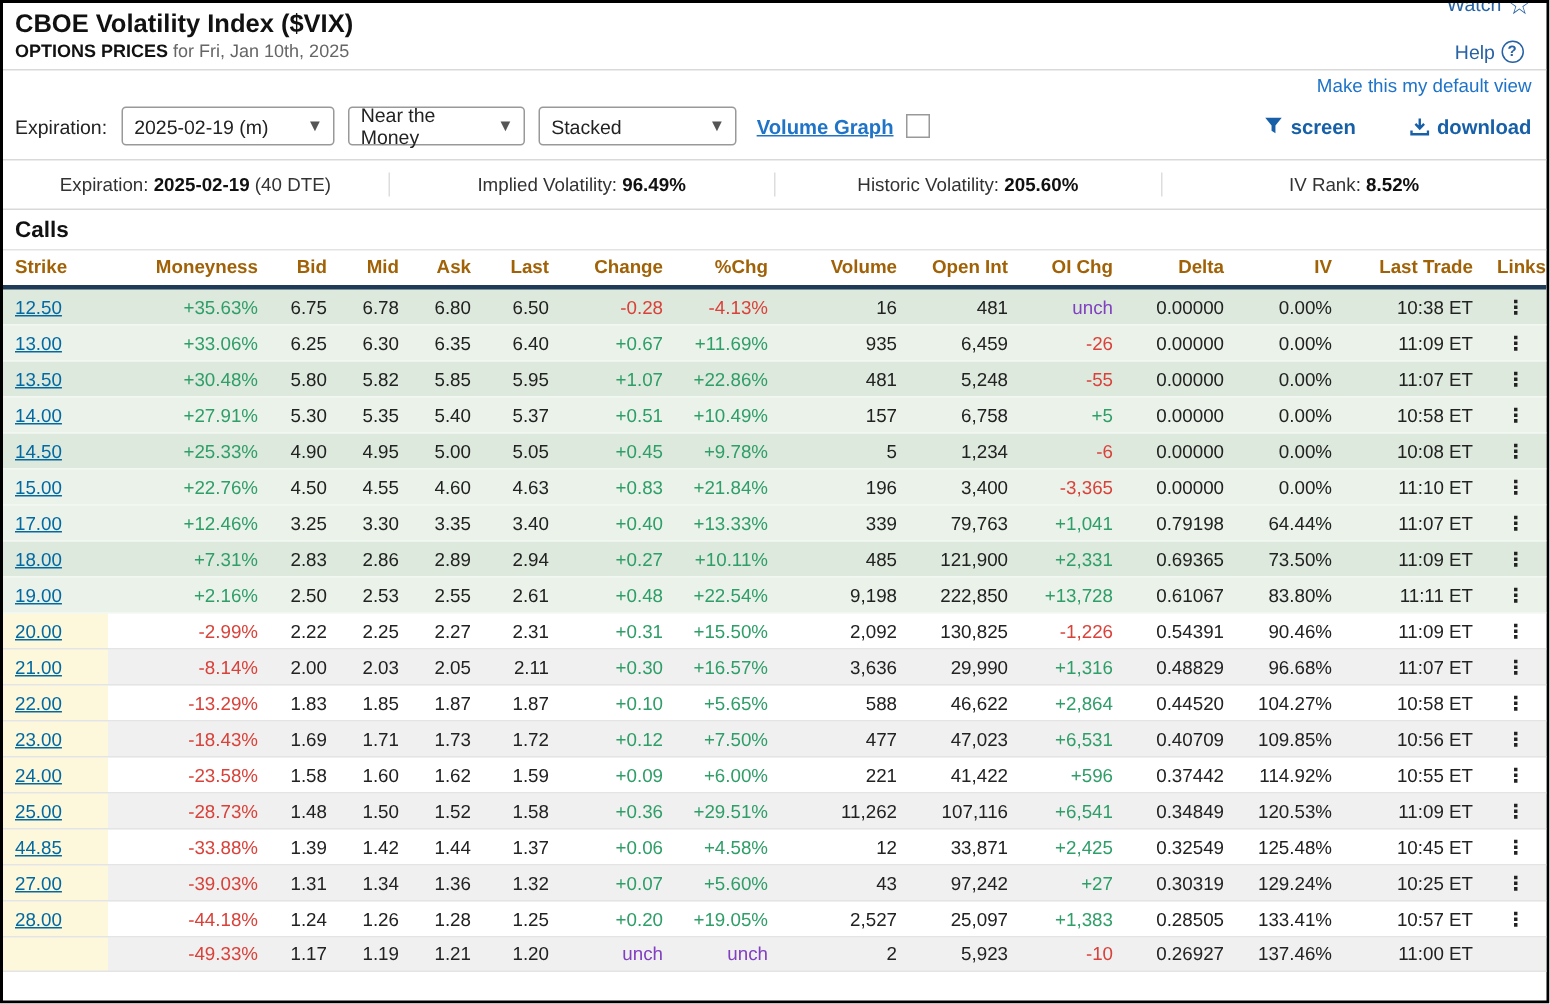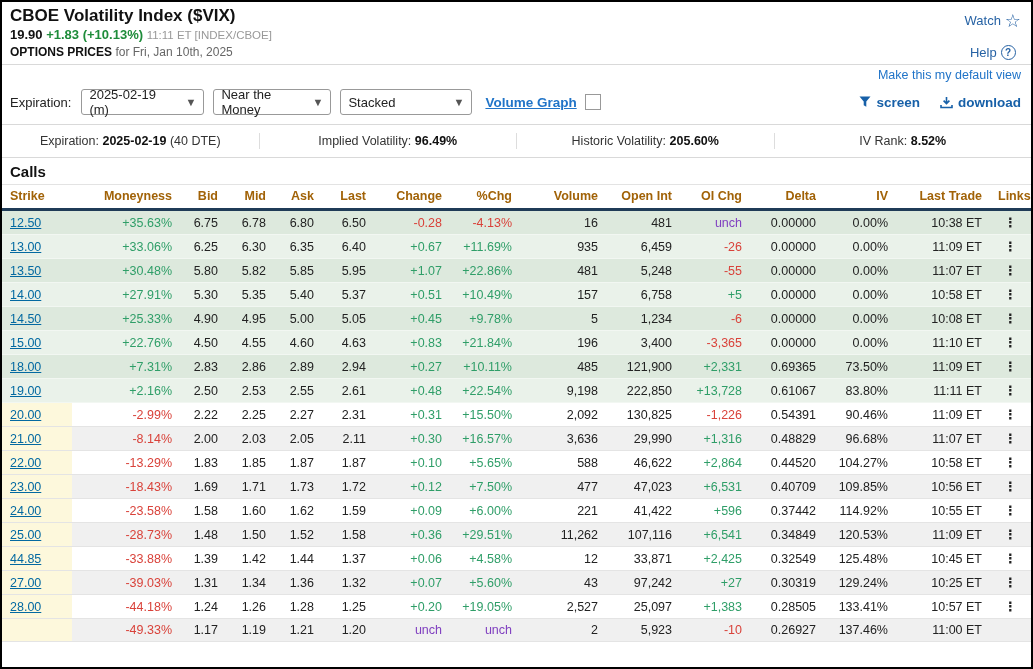--- a/index.html
+++ b/index.html
@@ -31,26 +31,26 @@
   .default-view-row a { color:#2074c8; text-decoration:none; cursor:pointer; }
   
   .toolbar { display:flex; align-items:center; padding:5px 10px 9px 8px; }
   .toolbar-label { font-size:13px; margin-right:10px; color:#222; }
   .select {
     display:inline-flex; align-items:center; justify-content:space-between;
     border:1px solid #999; border-radius:3px; background:#fff; height:26px;
     padding:0 7px; font-size:13px; color:#222; margin-right:9px; cursor:pointer;
   }
   .select .chev { color:#555; font-size:11px; margin-left:10px; }
-  .sel-exp { width:123px; }
+  .sel-exp { width:142px; }
   .sel-money { width:118px; }
   .sel-view { width:132px; }
   .vg-link { color:#2074c8; font-size:13.5px; font-weight:600; text-decoration:underline; margin:0 8px 0 4px; cursor:pointer; }
   .vg-check { width:16px; height:16px; border:1px solid #999; background:#fff; display:inline-block; cursor:pointer; }
-  .toolbar-right { margin-left:auto; display:flex; align-items:center; gap:20px; }
+  .toolbar-right { margin-left:auto; display:flex; align-items:center; gap:36px; }
   .tool-action { display:flex; align-items:center; gap:5px; color:#1760a8; font-weight:bold; font-size:13.5px; cursor:pointer; }
   
   .summary { display:flex; border-top:1px solid #d9d9d9; border-bottom:1px solid #d9d9d9; padding:8px 0; }
   .summary-cell { flex:1; text-align:center; font-size:12.5px; line-height:16px; color:#333; border-left:1px solid #ddd; }
   .summary-cell:first-child { border-left:none; }
   .summary-cell b { color:#111; }
   
   .section-title { font-size:15px; font-weight:bold; color:#111; padding:5px 8px 3px 8px; line-height:18px; }
   table { width:100%; border-collapse:collapse; table-layout:fixed; font-size:12.5px; }
   thead th { font-weight:bold; color:#a16207; text-align:right; padding:4px 8px 5px 8px;
@@ -73,25 +73,20 @@
   .kebab { font-weight:bold; color:#222; font-size:13px; letter-spacing:0; cursor:pointer; line-height:23px; }
   svg { display:block; }
 </style>
 </head>
 <body>
 
 <div class="page">
 
   <div class="masthead">
     <div class="mast-title">CBOE Volatility Index ($VIX)</div>
-    <div class="quote-line">
-      <span class="px">19.90</span>
-      <span class="chg">+1.83 (+10.13%)</span>
-      <span class="qtime">11:11 ET [INDEX/CBOE]</span>
-    </div>
     <div class="sub-line">
       <span class="sub-bold">OPTIONS PRICES</span>
       <span>for Fri, Jan 10th, 2025</span>
     </div>
     <div class="mast-links">
       <span class="mast-link">
         <span>Notes</span>
         <span class="icon-box notes-ic">✎</span>
       </span>
       <span class="mast-link">
@@ -300,20 +295,37 @@
           <td class="up">+0.83</td>
           <td class="up">+21.84%</td>
           <td>196</td>
           <td>3,400</td>
           <td class="down">-3,365</td>
           <td>0.00000</td>
           <td>0.00%</td>
           <td>11:10 ET</td>
           <td class="c-links"><span class="kebab">⋮</span></td>
         </tr>
+        <tr class="itm rB">
+          <td class="c-strike"><a class="strike-link">17.00</a></td>
+          <td class="up">+12.46%</td>
+          <td>3.25</td>
+          <td>3.30</td>
+          <td>3.35</td>
+          <td>3.40</td>
+          <td class="up">+0.40</td>
+          <td class="up">+13.33%</td>
+          <td>339</td>
+          <td>79,763</td>
+          <td class="up">+1,041</td>
+          <td>0.79198</td>
+          <td>64.44%</td>
+          <td>11:07 ET</td>
+          <td class="c-links"><span class="kebab">⋮</span></td>
+        </tr>
         <tr class="itm rA">
           <td class="c-strike"><a class="strike-link">18.00</a></td>
           <td class="up">+7.31%</td>
           <td>2.83</td>
           <td>2.86</td>
           <td>2.89</td>
           <td>2.94</td>
           <td class="up">+0.27</td>
           <td class="up">+10.11%</td>
           <td>485</td>

